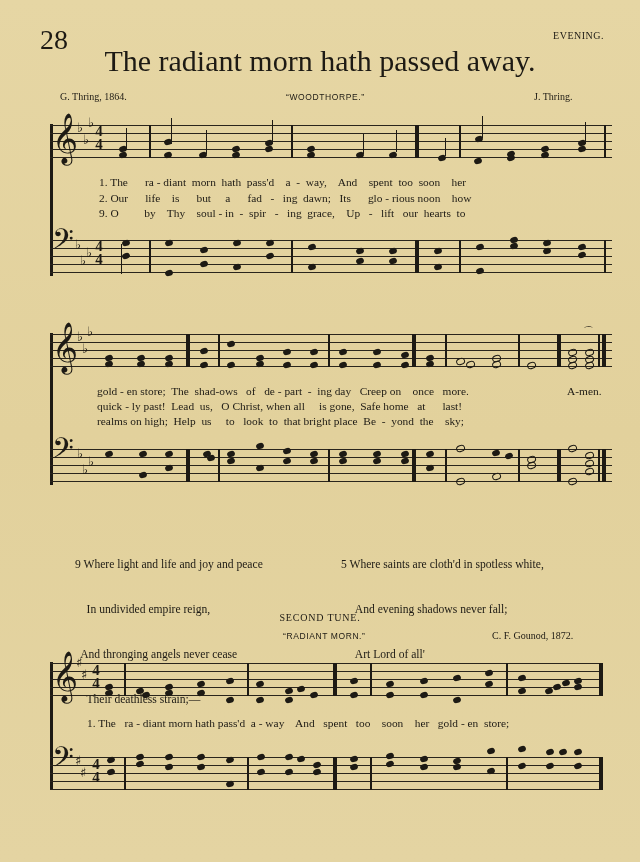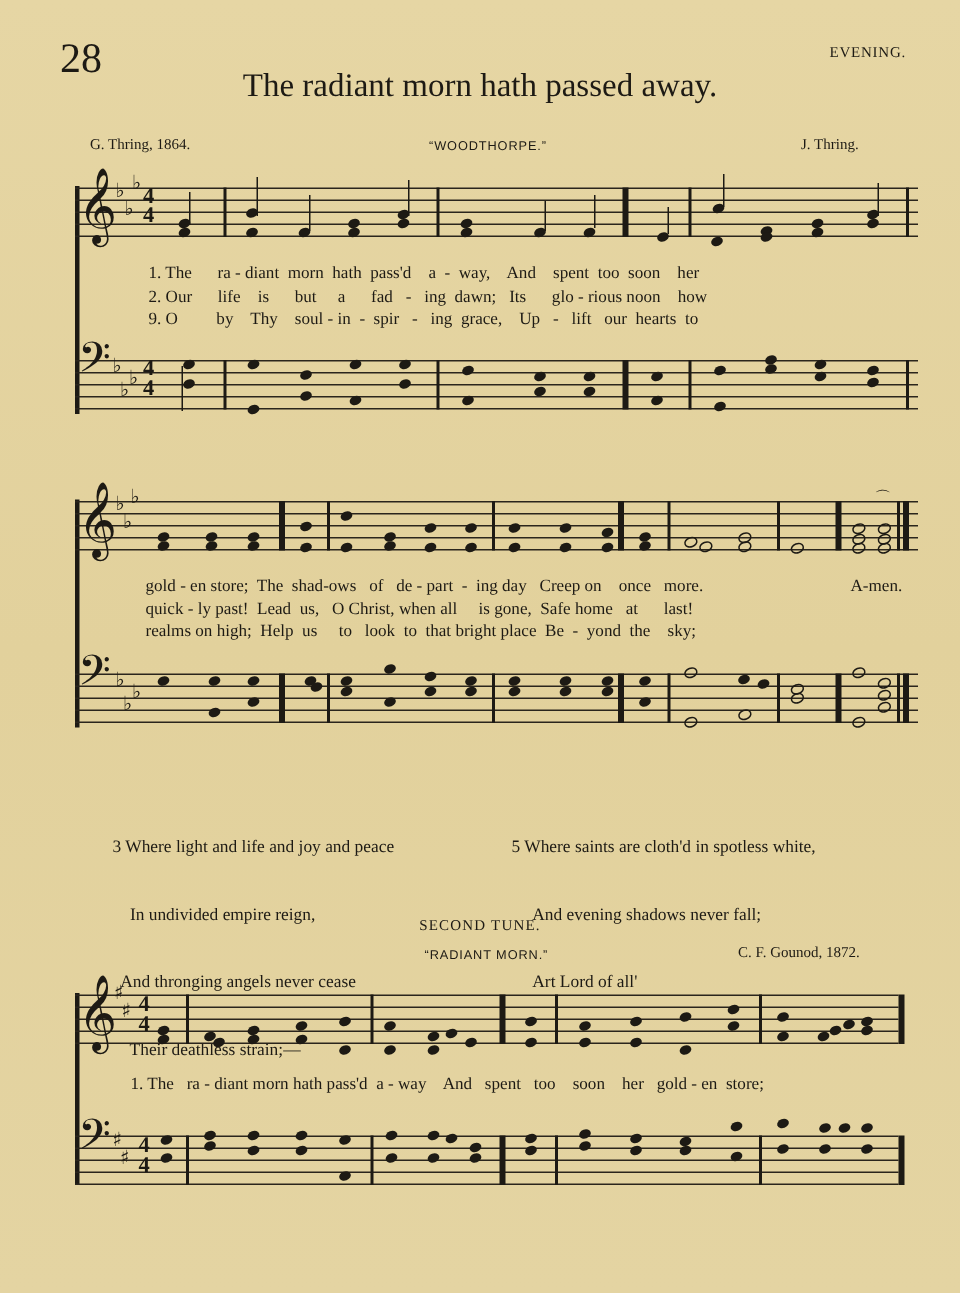--- a/index.html
+++ b/index.html
@@ -3,21 +3,21 @@
 <meta charset="utf-8">
 <style>
   html,body{margin:0;padding:0;}
   body{width:640px;height:862px;background:#e3d3a0;position:relative;overflow:hidden;
        font-family:"DejaVu Serif","Liberation Serif",serif;color:#1d1a14;}
   .page{position:absolute;left:0;top:0;width:640px;height:862px;
         background:linear-gradient(180deg,#e6d6a4 0%,#e2d19c 50%,#e4d4a2 100%);}
   .abs{position:absolute;white-space:nowrap;}
   .pnum{left:40px;top:24px;font-size:28px;font-family:"Liberation Serif",serif;}
   .section{right:36px;top:30px;font-size:10px;letter-spacing:0.5px;font-family:"Liberation Serif",serif;}
-  .title{left:0;width:640px;text-align:center;top:44px;font-size:22px;font-family:"Liberation Serif",serif;}
+  .title{left:0;width:640px;text-align:center;top:44px;font-size:30px;font-family:"Liberation Serif",serif;}
   .credit{font-size:10px;font-family:"Liberation Serif",serif;}
   .tune{font-size:8.5px;letter-spacing:0.6px;font-family:"Liberation Sans",sans-serif;}
   .staff{position:absolute;height:33px;}
   .staff .ln{position:absolute;left:0;right:0;height:1px;background:#2a251c;}
   .brace{position:absolute;width:3px;background:#1d1a14;}
   .bar{position:absolute;width:1.5px;background:#1d1a14;}
   .bar.thick{width:4px;}
   .note{position:absolute;width:8px;height:6px;border-radius:50%;background:#1d1a14;transform:rotate(-20deg);}
   .note.half{background:transparent;border:1.6px solid #1d1a14;width:7px;height:4.5px;}
   .stem{position:absolute;width:1px;background:#1d1a14;}
@@ -266,21 +266,21 @@
       <div class="note half" style="left:585px;top:460px"></div>
       <div class="note half" style="left:585px;top:468px"></div>
 
     <div class="lyric" style="left:97px;top:385px;">gold - en store;  The  shad-ows   of   de - part  -  ing day   Creep on    once   more.</div>
     <div class="lyric amen" style="left:567px;top:385px;">A-men.</div>
     <div class="lyric" style="left:97px;top:400px;">quick - ly past!  Lead  us,   O Christ, when all     is gone,  Safe home   at      last!</div>
     <div class="lyric" style="left:97px;top:415px;">realms on high;  Help  us     to   look  to  that bright place  Be  -  yond  the    sky;</div>
   </div>
 
   <div class="verse" style="left:75px;top:527px;">
-    <div>3 Where light and life and joy and peace</div>
+    <div>9 Where light and life and joy and peace</div>
     <div>    In undivided empire reign,</div>
     <div>  And thronging angels never cease</div>
     <div>    Their deathless strain;—</div>
   </div>
   <div class="verse" style="left:341px;top:527px;">
     <div>5 Where saints are cloth'd in spotless white,</div>
     <div>     And evening shadows never fall;</div>
     <div>     Art Lord of all'</div>
   </div>
 

